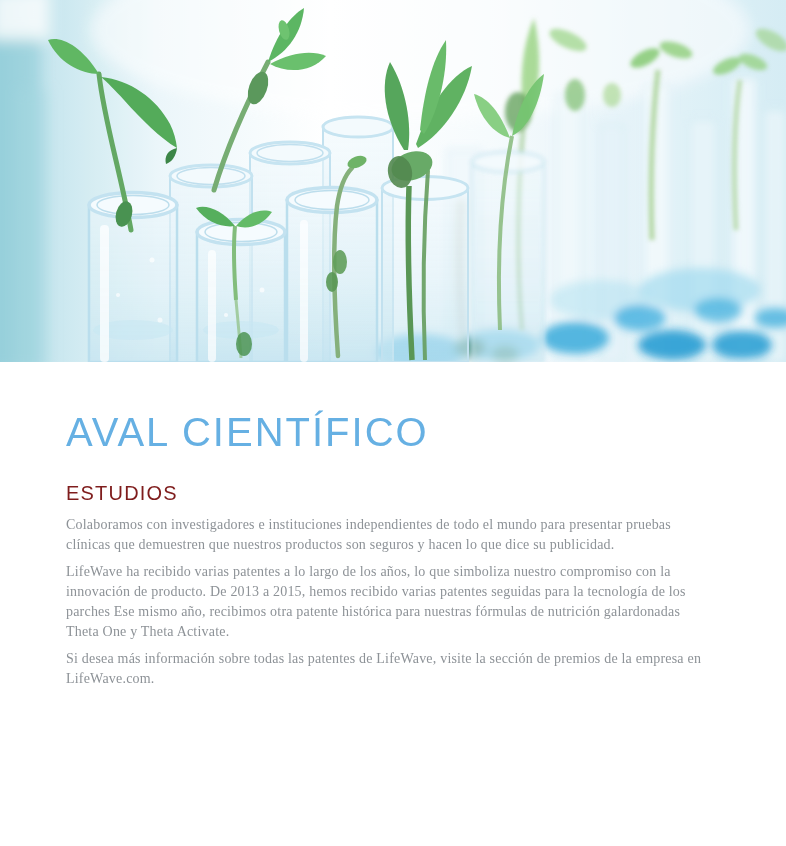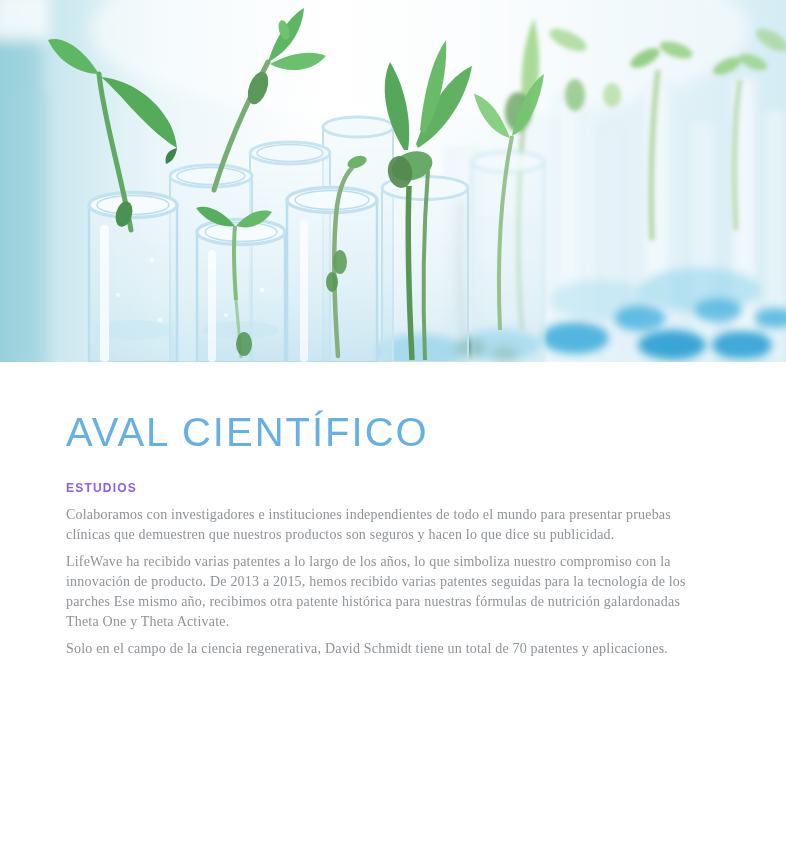--- a/index.html
+++ b/index.html
@@ -30,25 +30,25 @@
     margin: 0;
     font-size: 40px;
     line-height: 1.2;
     font-weight: 300;
     letter-spacing: 2px;
     color: #66b0e3;
   }
 
   h2.section-heading {
     margin: 25px 0 10px 0;
-    font-size: 12px;
+    font-size: 20px;
     line-height: 1.2;
-    font-weight: 700;
+    font-weight: 400;
     letter-spacing: 1.2px;
-    color: #8b5cf6;
+    color: #7f1d1d;
   }
 
   p.body-paragraph {
     margin: 0 0 7px 0;
     max-width: 650px;
     font-size: 14px;
     line-height: 20px;
     letter-spacing: 0.2px;
     color: #8d9297;
     font-family: Liberation Serif, serif;
@@ -224,17 +224,17 @@
       <rect width="786" height="362" fill="#ffffff" opacity="0.07"></rect>
     </svg>
   </figure>
 
   <main class="content">
     <h1 class="page-title">AVAL CIENTÍFICO</h1>
     <div id="sections">
         <h2 class="section-heading">ESTUDIOS</h2>
         <p class="body-paragraph">Colaboramos con investigadores e instituciones independientes de todo el mundo para presentar pruebas clínicas que demuestren que nuestros productos son seguros y hacen lo que dice su publicidad.</p>
         <p class="body-paragraph">LifeWave ha recibido varias patentes a lo largo de los años, lo que simboliza nuestro compromiso con la innovación de producto. De 2013 a 2015, hemos recibido varias patentes seguidas para la tecnología de los parches Ese mismo año, recibimos otra patente histórica para nuestras fórmulas de nutrición galardonadas Theta One y Theta Activate.</p>
-        <p class="body-paragraph">Solo en el campo de la ciencia regenerativa, David Schmidt tiene un total de 70 patentes y aplicaciones.</p>
+        <p class="body-paragraph">Si desea más información sobre todas las patentes de LifeWave, visite la sección de premios de la empresa en LifeWave.com.</p>
       </div>
   </main>
 
 </div>
 
 </body></html>

